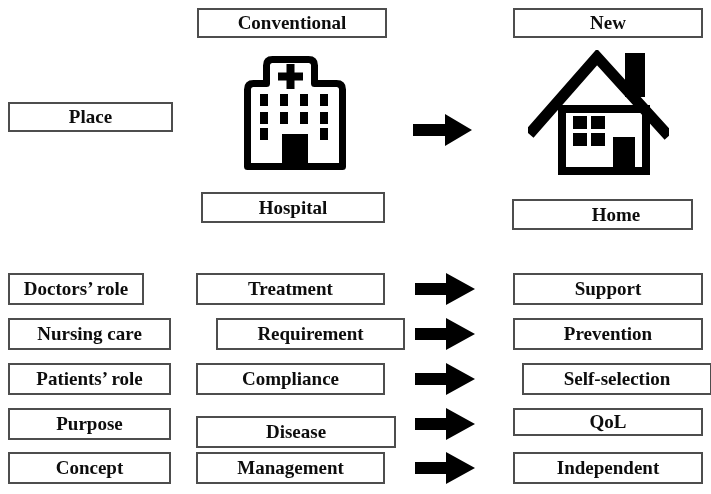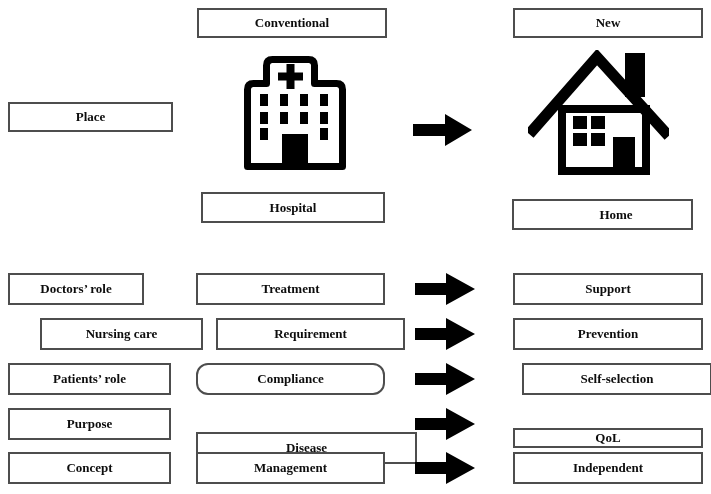--- a/index.html
+++ b/index.html
@@ -13,21 +13,21 @@
     overflow: hidden;
   }
   .box {
     position: absolute;
     background: #ffffff;
     border: 2px solid #4d4d4d;
     display: flex;
     align-items: center;
     justify-content: center;
     font-weight: bold;
-    font-size: 13px;
+    font-size: 19px;
     color: #0d0d0d;
     white-space: nowrap;
   }
   .icon  { position: absolute; }
   .arrow { position: absolute; }
   .arrow polygon { fill: #000000; }
 </style>
 </head>
 <body>
 
@@ -73,40 +73,40 @@
   <div class="box" style="left:201px; top:192px; width:184px; height:31px;">Hospital</div>
   <div class="box" style="left:512px; top:199px; width:181px; height:31px;padding-left:27px;">Home</div>
 
   <div class="box" style="left:8px; top:273px; width:136px; height:32px;">Doctors’ role</div>
   <div class="box" style="left:196px; top:273px; width:189px; height:32px;">Treatment</div>
   <svg class="arrow" style="left:415px; top:273px;" width="60" height="32" viewBox="0 0 60 32">
     <polygon points="0,10 31,10 31,0 60,16 31,32 31,22 0,22"></polygon>
   </svg>
   <div class="box" style="left:513px; top:273px; width:190px; height:32px;">Support</div>
 
-  <div class="box" style="left:8px; top:318px; width:163px; height:32px;margin-left:32px;">Nursing care</div>
+  <div class="box" style="left:8px; top:318px; width:163px; height:32px;">Nursing care</div>
   <div class="box" style="left:196px; top:318px; width:189px; height:32px;margin-left:20px;">Requirement</div>
   <svg class="arrow" style="left:415px; top:318px;" width="60" height="32" viewBox="0 0 60 32">
     <polygon points="0,10 31,10 31,0 60,16 31,32 31,22 0,22"></polygon>
   </svg>
   <div class="box" style="left:513px; top:318px; width:190px; height:32px;">Prevention</div>
 
   <div class="box" style="left:8px; top:363px; width:163px; height:32px;">Patients’ role</div>
-  <div class="box" style="left:196px; top:363px; width:189px; height:32px;border-radius:12px;">Compliance</div>
+  <div class="box" style="left:196px; top:363px; width:189px; height:32px;">Compliance</div>
   <svg class="arrow" style="left:415px; top:363px;" width="60" height="32" viewBox="0 0 60 32">
     <polygon points="0,10 31,10 31,0 60,16 31,32 31,22 0,22"></polygon>
   </svg>
   <div class="box" style="left:513px; top:363px; width:190px; height:32px;margin-left:9px;">Self-selection</div>
 
   <div class="box" style="left:8px; top:408px; width:163px; height:32px;">Purpose</div>
-  <div class="box" style="left:196px; top:432px; width:221px; height:32px;text-align:center;">Disease</div>
+  <div class="box" style="left:196px; top:416px; width:200px; height:32px;text-align:center;">Disease</div>
   <svg class="arrow" style="left:415px; top:408px;" width="60" height="32" viewBox="0 0 60 32">
     <polygon points="0,10 31,10 31,0 60,16 31,32 31,22 0,22"></polygon>
   </svg>
-  <div class="box" style="left:513px; top:428px; width:190px; height:20px;">QoL</div>
+  <div class="box" style="left:513px; top:408px; width:190px; height:28px;">QoL</div>
 
   <div class="box" style="left:8px; top:452px; width:163px; height:32px;">Concept</div>
   <div class="box" style="left:196px; top:452px; width:189px; height:32px;">Management</div>
   <svg class="arrow" style="left:415px; top:452px;" width="60" height="32" viewBox="0 0 60 32">
     <polygon points="0,10 31,10 31,0 60,16 31,32 31,22 0,22"></polygon>
   </svg>
   <div class="box" style="left:513px; top:452px; width:190px; height:32px;">Independent</div>
 
 </div>
 

